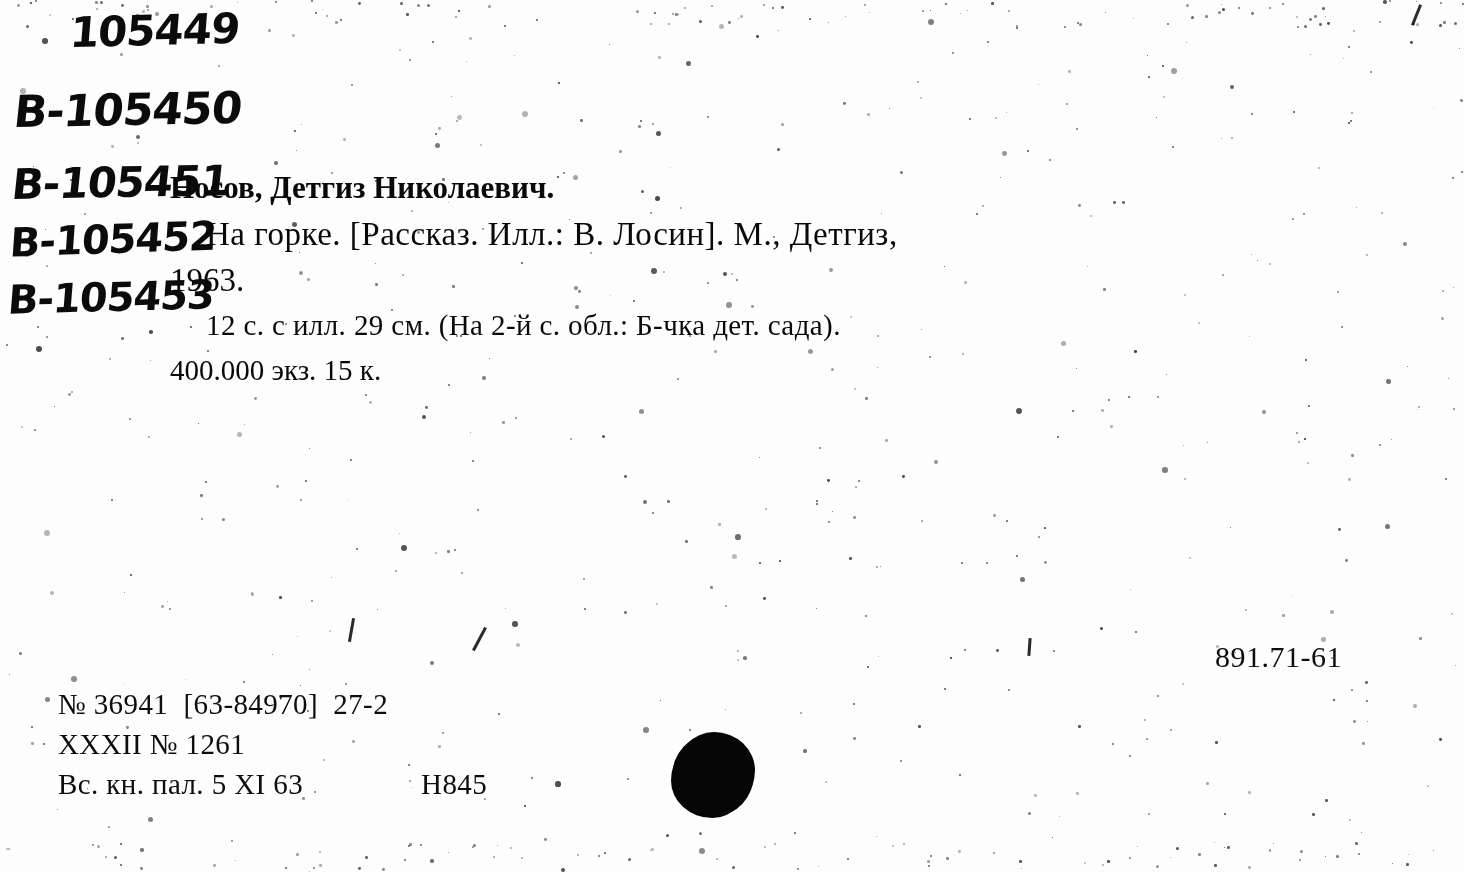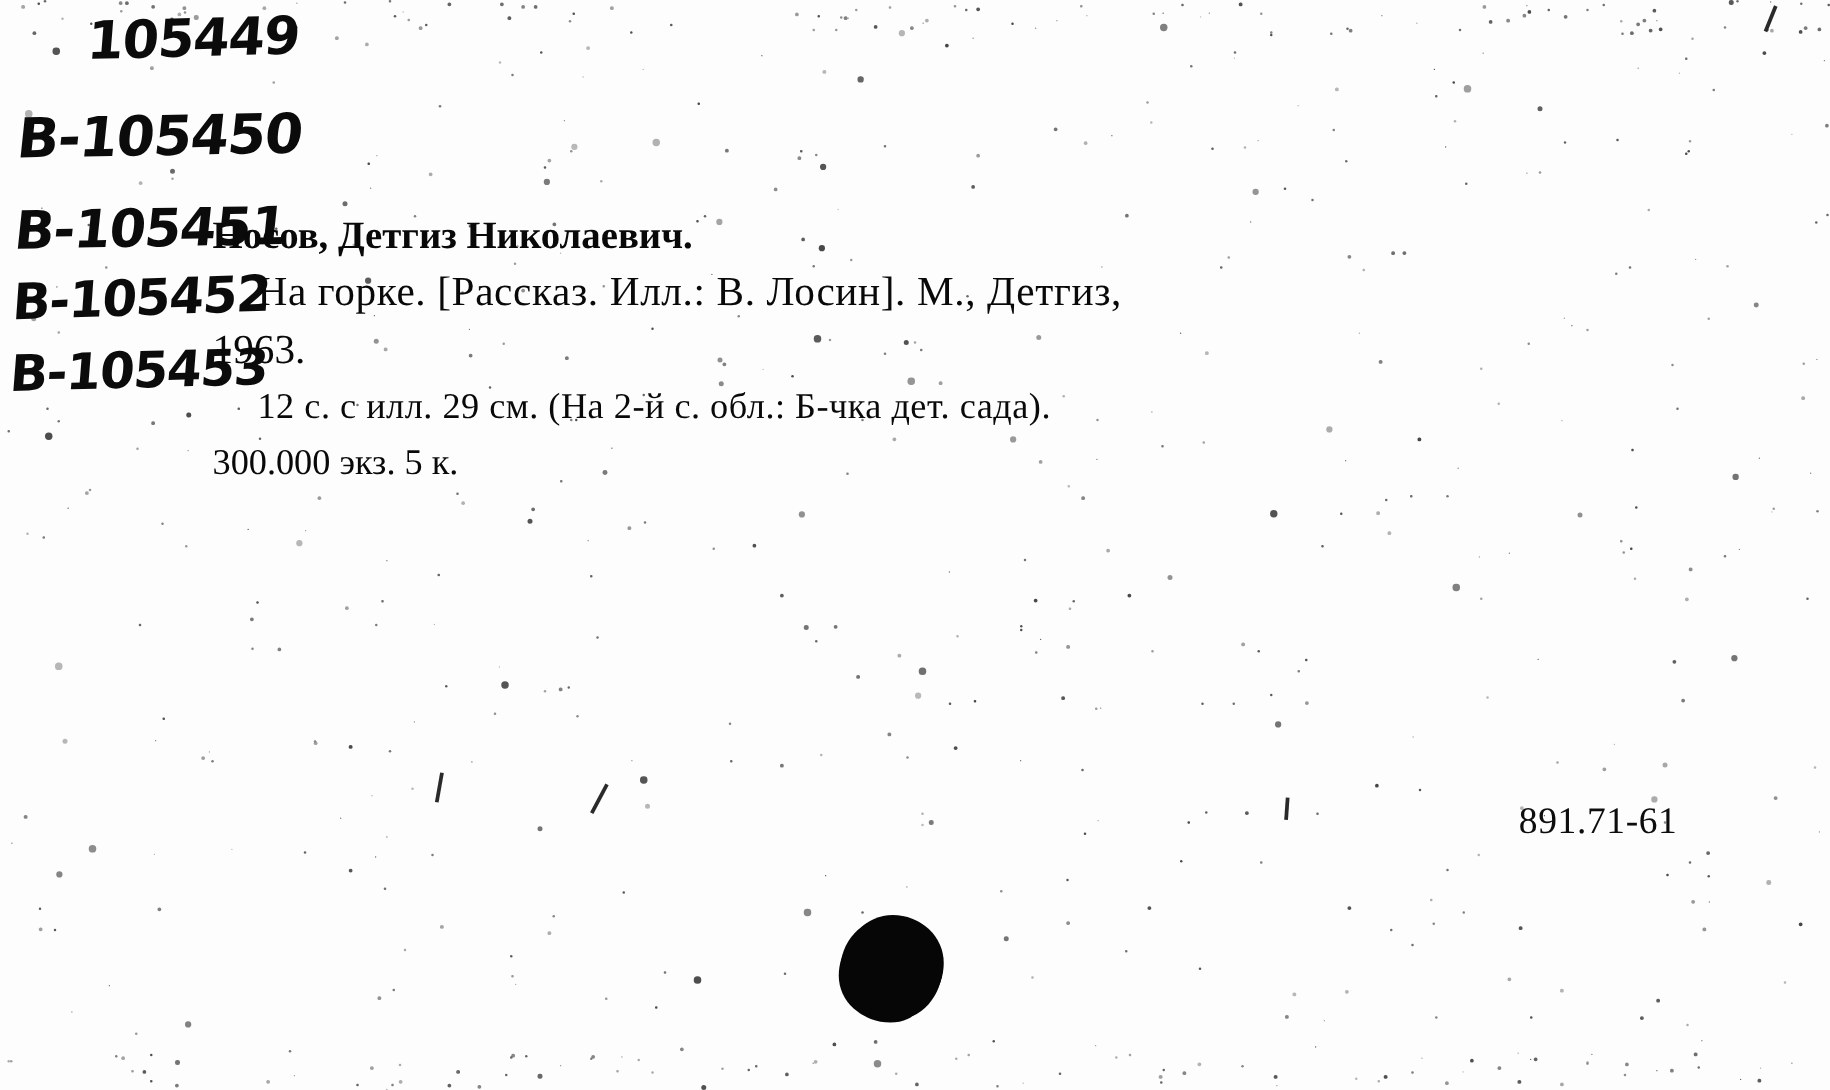--- a/index.html
+++ b/index.html
@@ -792,25 +792,30 @@
   <div class="hand" id="hand-2">B-105450</div>
   <div class="hand" id="hand-3">B-105451</div>
   <div class="hand" id="hand-4">B-105452</div>
   <div class="hand" id="hand-5">B-105453</div>
 
   <div id="record">
     <div class="author">Носов, Детгиз Николаевич.</div>
     <div class="title-line"><span class="indent"></span><span>На горке. [Рассказ. Илл.: В. Лосин].     М., Детгиз,</span></div>
     <div class="year-line">1963.</div>
     <div class="phys-line"><span class="indent"></span><span>12 с. с илл.     29 см.     (На 2-й с. обл.: Б-чка дет. сада).</span></div>
-    <div class="print-line">300.000 экз. 5 к.</div>
+    <div class="print-line">400.000 экз. 15 к.</div>
   </div>
 
   <div id="udc">891.71-61</div>
 
+  <div id="footer">
+    <div class="foot-line">№ 36941  [63-84970]  27-2</div>
+    <div class="foot-line">XXXII № 1261</div>
+    <div class="foot-line"><span>Вс. кн. пал. 5 XI 63</span><span class="foot-sigla"></span><span>Н845</span></div>
+  </div>
 
   <div id="blot"></div>
 
   <div class="stroke" style="left:1415px; top:4px; width:3px; height:22px; transform:rotate(22deg);"></div>
   <div class="stroke" style="left:350px; top:618px; width:3px; height:24px; transform:rotate(10deg);"></div>
   <div class="stroke" style="left:478px; top:626px; width:3px; height:26px; transform:rotate(28deg);"></div>
   <div class="stroke" style="left:1028px; top:638px; width:3px; height:18px; transform:rotate(4deg);"></div>
 
 </div>
 

